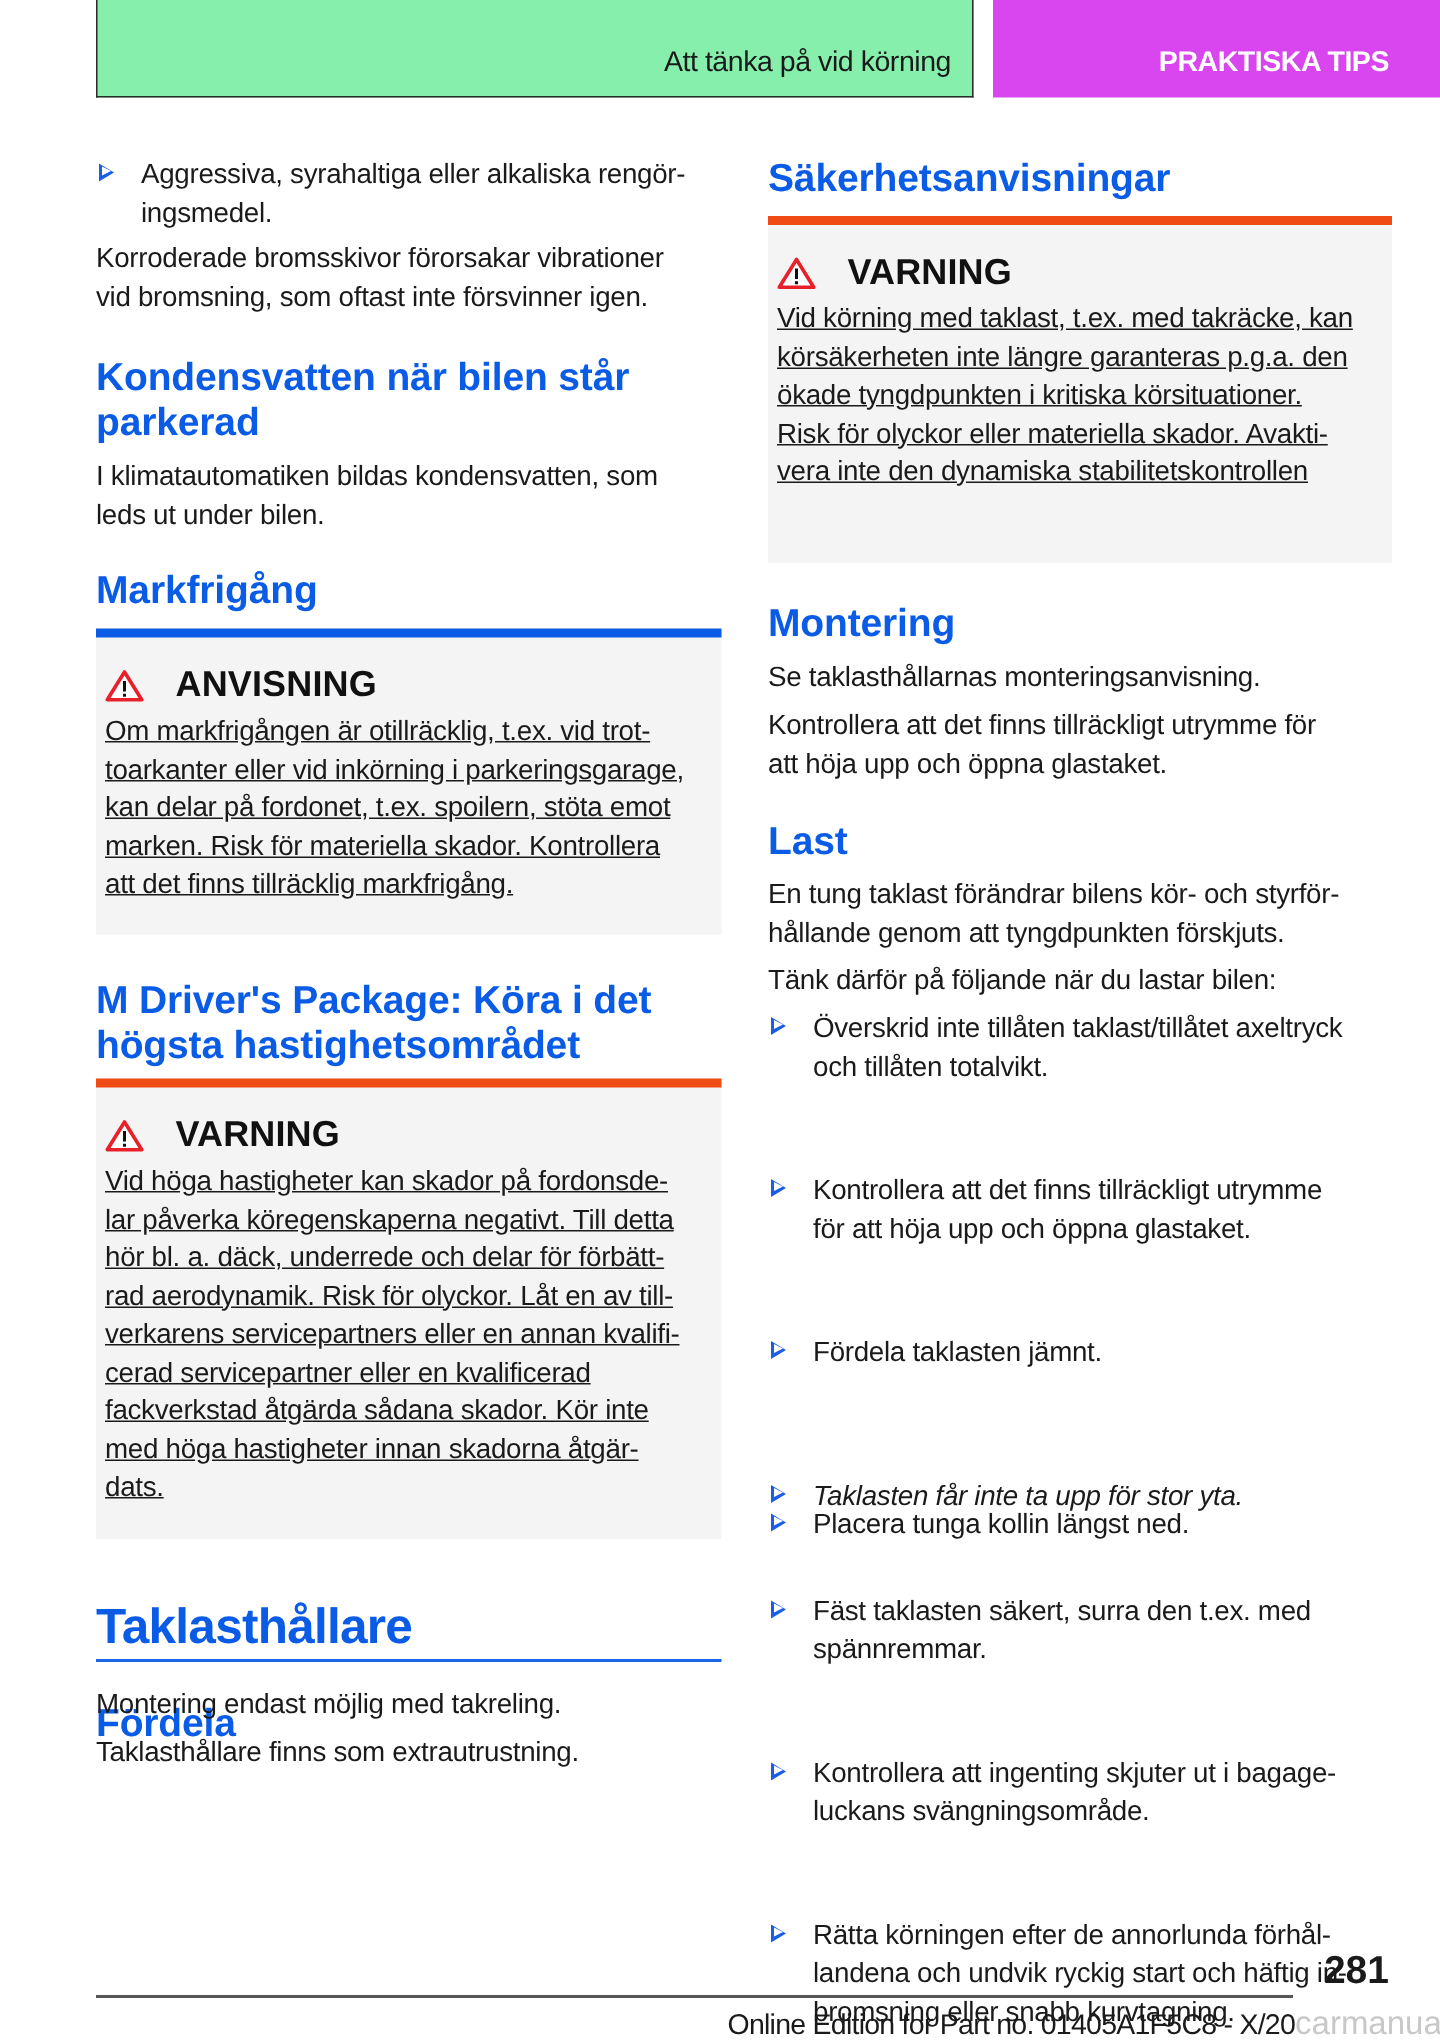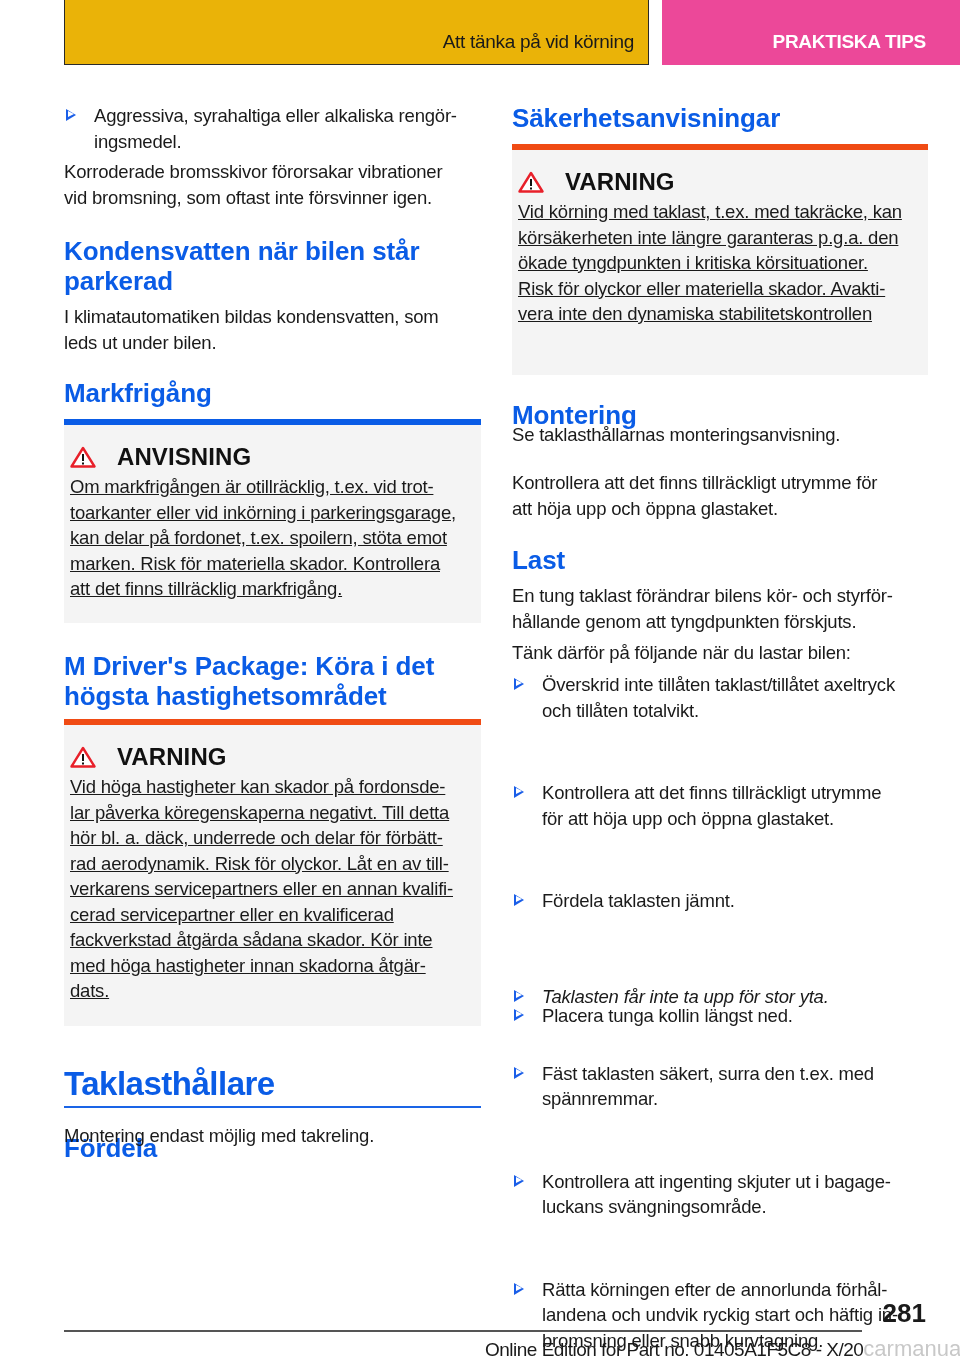--- a/index.html
+++ b/index.html
@@ -2,29 +2,29 @@
 <html><head>
   <meta charset="utf-8">
   <style>
     * { box-sizing: border-box; margin: 0; padding: 0; }
     html, body { width: 960px; height: 1362px; background: #ffffff; overflow: hidden; }
     body { position: relative; font-family: "Liberation Sans", sans-serif; color: #1a1a1a; }
 
     
     .hdr-left {
       position: absolute; left: 64px; top: 0; width: 585px; height: 65px;
-      border: 1.5px solid #2a2a2a; border-top: none; background: #eab308;
+      border: 1.5px solid #2a2a2a; border-top: none; background: #86efac;
     }
     .hdr-left-text {
       position: absolute; right: 14px; top: 31px;
       font-size: 19px; color: #1a1a1a; letter-spacing: -0.3px;
     }
     .hdr-right {
       position: absolute; left: 662px; top: 0; width: 298px; height: 65px;
-      background: #ec4899;
+      background: #d946ef;
     }
     .hdr-right-text {
       position: absolute; right: 34px; top: 31px;
       font-size: 19px; font-weight: bold; color: #ffffff; letter-spacing: -0.3px;
     }
 
     .col { position: absolute; top: 0; }
     .col-left { left: 64px; width: 417px; }
     .col-right { left: 512px; width: 416px; }
 
@@ -141,20 +141,21 @@
       <div>dats.</div>
     </div>
   </div>
 
   <div class="abs h1" style="top:1065px; left:0;">Taklasthållare</div>
   <div class="abs rule-blue" style="top:1106px; left:0; width:417px;"></div>
 
   <div class="abs h2" style="top:1133px; left:0;">Fördela</div>
   <div class="abs body-text" style="top:1120px; left:0; width:417px; line-height:32px;">
     <div>Montering endast möjlig med takreling.</div>
+    <div>Taklasthållare finns som extrautrustning.</div>
   </div>
 </div>
 
 <div class="col col-right">
 
   <div class="abs h2" style="top:103px; left:0;">Säkerhetsanvisningar</div>
 
   <div class="abs notice warn" style="top:144px; left:0; width:416px; height:231px;">
     <div class="notice-head">
       <svg viewBox="0 0 26 22">
@@ -167,21 +168,21 @@
     <div class="notice-body body-text">
       <div>Vid körning med taklast, t.ex. med takräcke, kan</div>
       <div>körsäkerheten inte längre garanteras p.g.a. den</div>
       <div>ökade tyngdpunkten i kritiska körsituationer.</div>
       <div>Risk för olyckor eller materiella skador. Avakti-</div>
       <div>vera inte den dynamiska stabilitetskontrollen</div>
     </div>
   </div>
 
   <div class="abs h2" style="top:400px; left:0;">Montering</div>
-  <div class="abs body-text" style="top:422px; left:0; width:416px;">
+  <div class="abs body-text" style="top:438px; left:0; width:416px;">
     <div>Se taklasthållarnas monteringsanvisning.</div>
   </div>
   <div class="abs body-text" style="top:470px; left:0; width:416px;">
     <div>Kontrollera att det finns tillräckligt utrymme för</div>
     <div>att höja upp och öppna glastaket.</div>
   </div>
 
   <div class="abs h2" style="top:545px; left:0;">Last</div>
   <div class="abs body-text" style="top:583px; left:0; width:416px;">
     <div>En tung taklast förändrar bilens kör- och styrför-</div>

